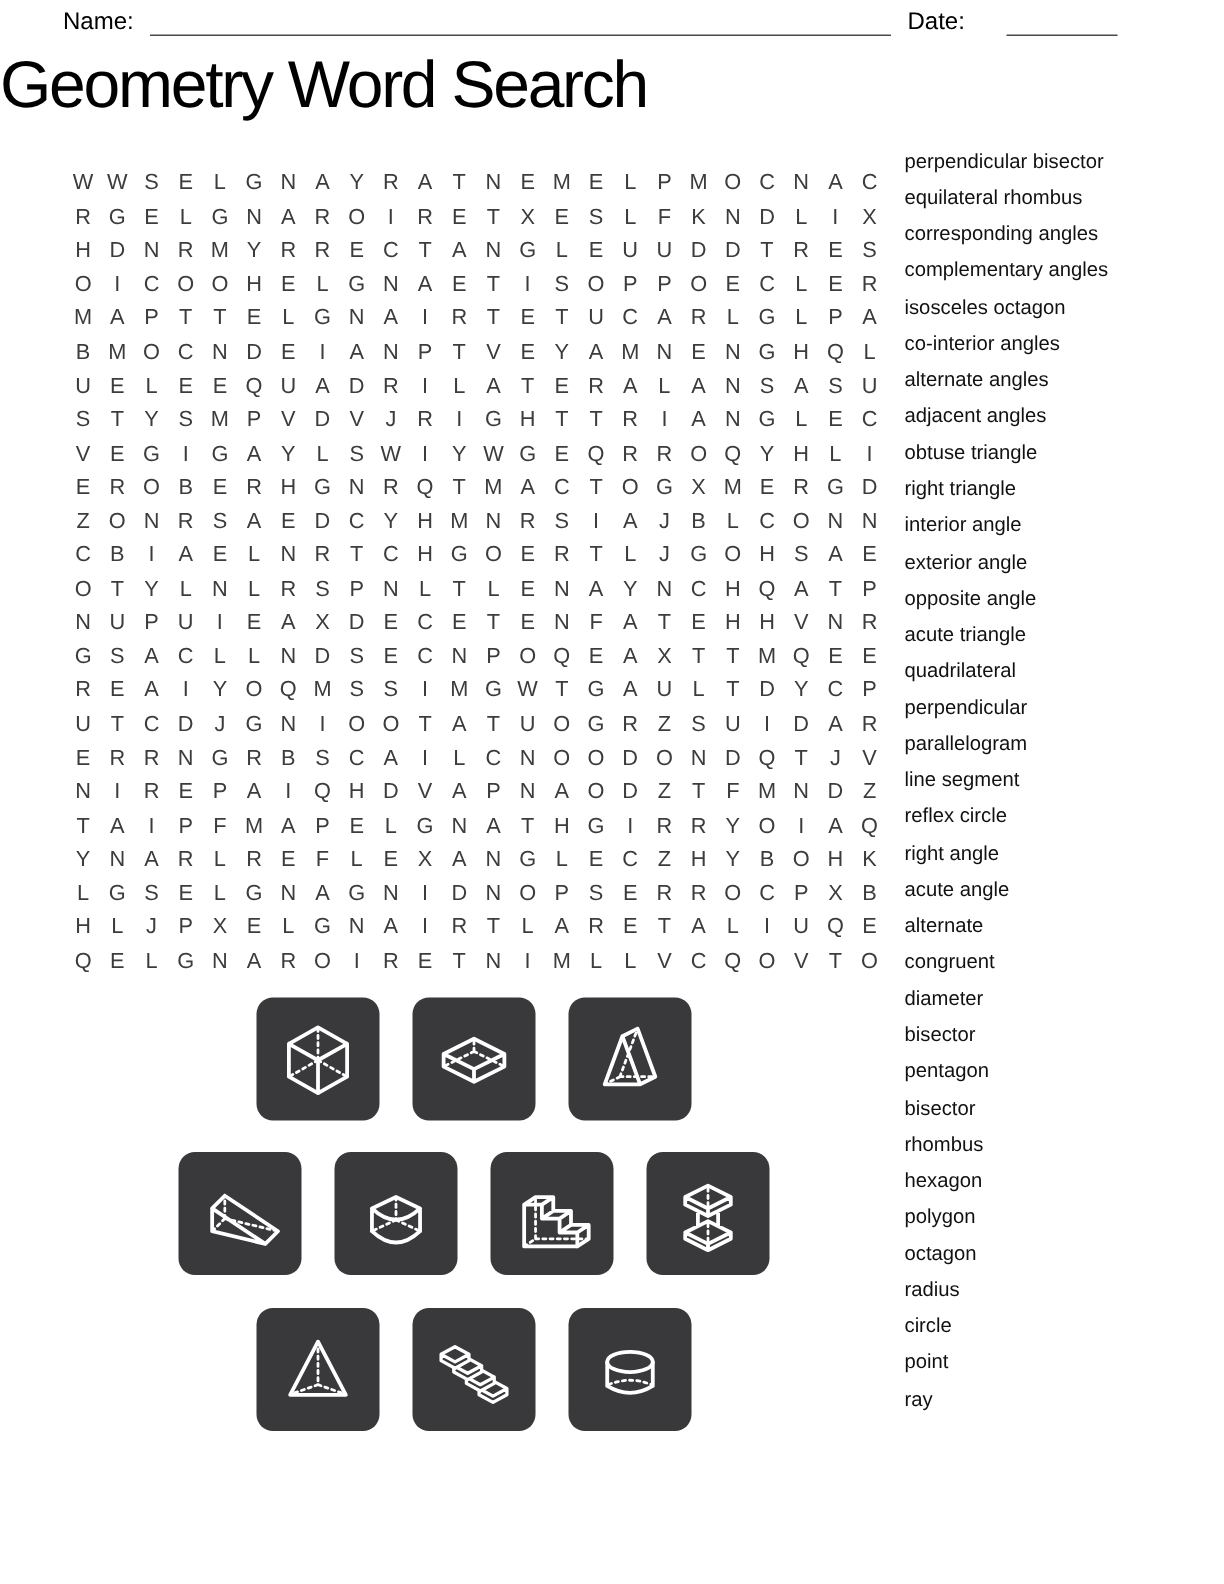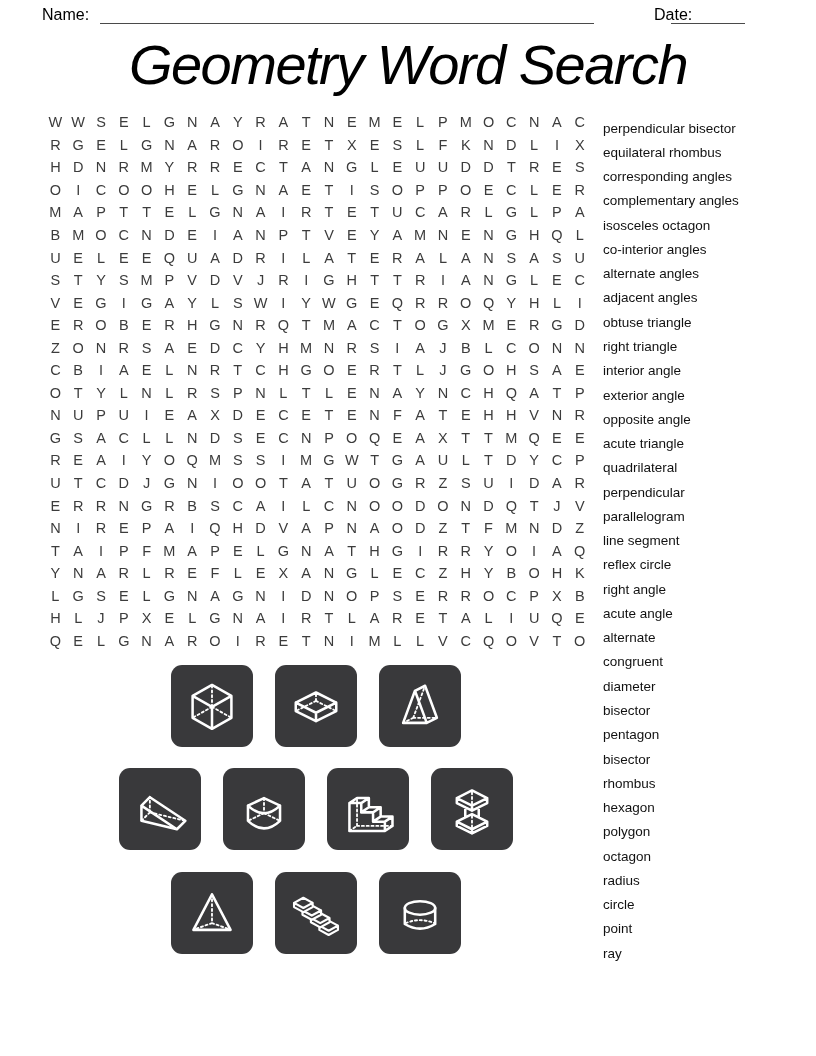--- a/index.html
+++ b/index.html
@@ -7,42 +7,42 @@
   body {
     width: 816px; height: 1056px;
     position: relative;
     font-family: "Liberation Sans", "DejaVu Sans", sans-serif;
     color: #1a1a1a;
     overflow: hidden;
   }
   
   .hdr-label { position: absolute; top: 6px; font-size: 16px; color: #000000; }
   #name-label { left: 42px; }
-  #date-label { left: 654px; text-align: right; }
+  #date-label { left: 605px; text-align: right; }
   .write-line { position: absolute; top: 23px; border-bottom: 1.5px solid #4a4a4a; height: 0; }
   #name-line { left: 100px; width: 494px; }
   #date-line { left: 671px; width: 74px; }
   
   #page-title {
     position: absolute; top: 32px; left: 0; width: 816px;
-    text-align: center; font-size: 56px; font-weight: 400;
-    letter-spacing: -1.5px; color: #000; font-style: italic;
+    text-align: left; font-size: 44px; font-weight: 400;
+    letter-spacing: -1.5px; color: #000;
   }
   
   #letter-grid {
     position: absolute; left: 44px; top: 111px;
     display: grid;
     grid-template-columns: repeat(24, 22.8px);
     grid-auto-rows: 22.55px;
     font-size: 14.5px; color: #3c3c3c;
   }
   #letter-grid .cell { display: flex; align-items: center; justify-content: center; }
   
   #word-list {
-    position: absolute; left: 603px; top: 116px;
+    position: absolute; left: 603px; top: 95px;
     list-style: none; font-size: 13.5px; color: #111;
   }
   #word-list li { height: 24.28px; display: flex; align-items: center; white-space: nowrap; }
   
   .tile {
     position: absolute; width: 82px; height: 82px;
     background: #39393b; border-radius: 11px;
   }
   .tile svg { display: block; margin: 14px; }
   .tile svg .solid { fill: none; stroke: #fff; stroke-width: 3; stroke-linecap: round; stroke-linejoin: round; }

